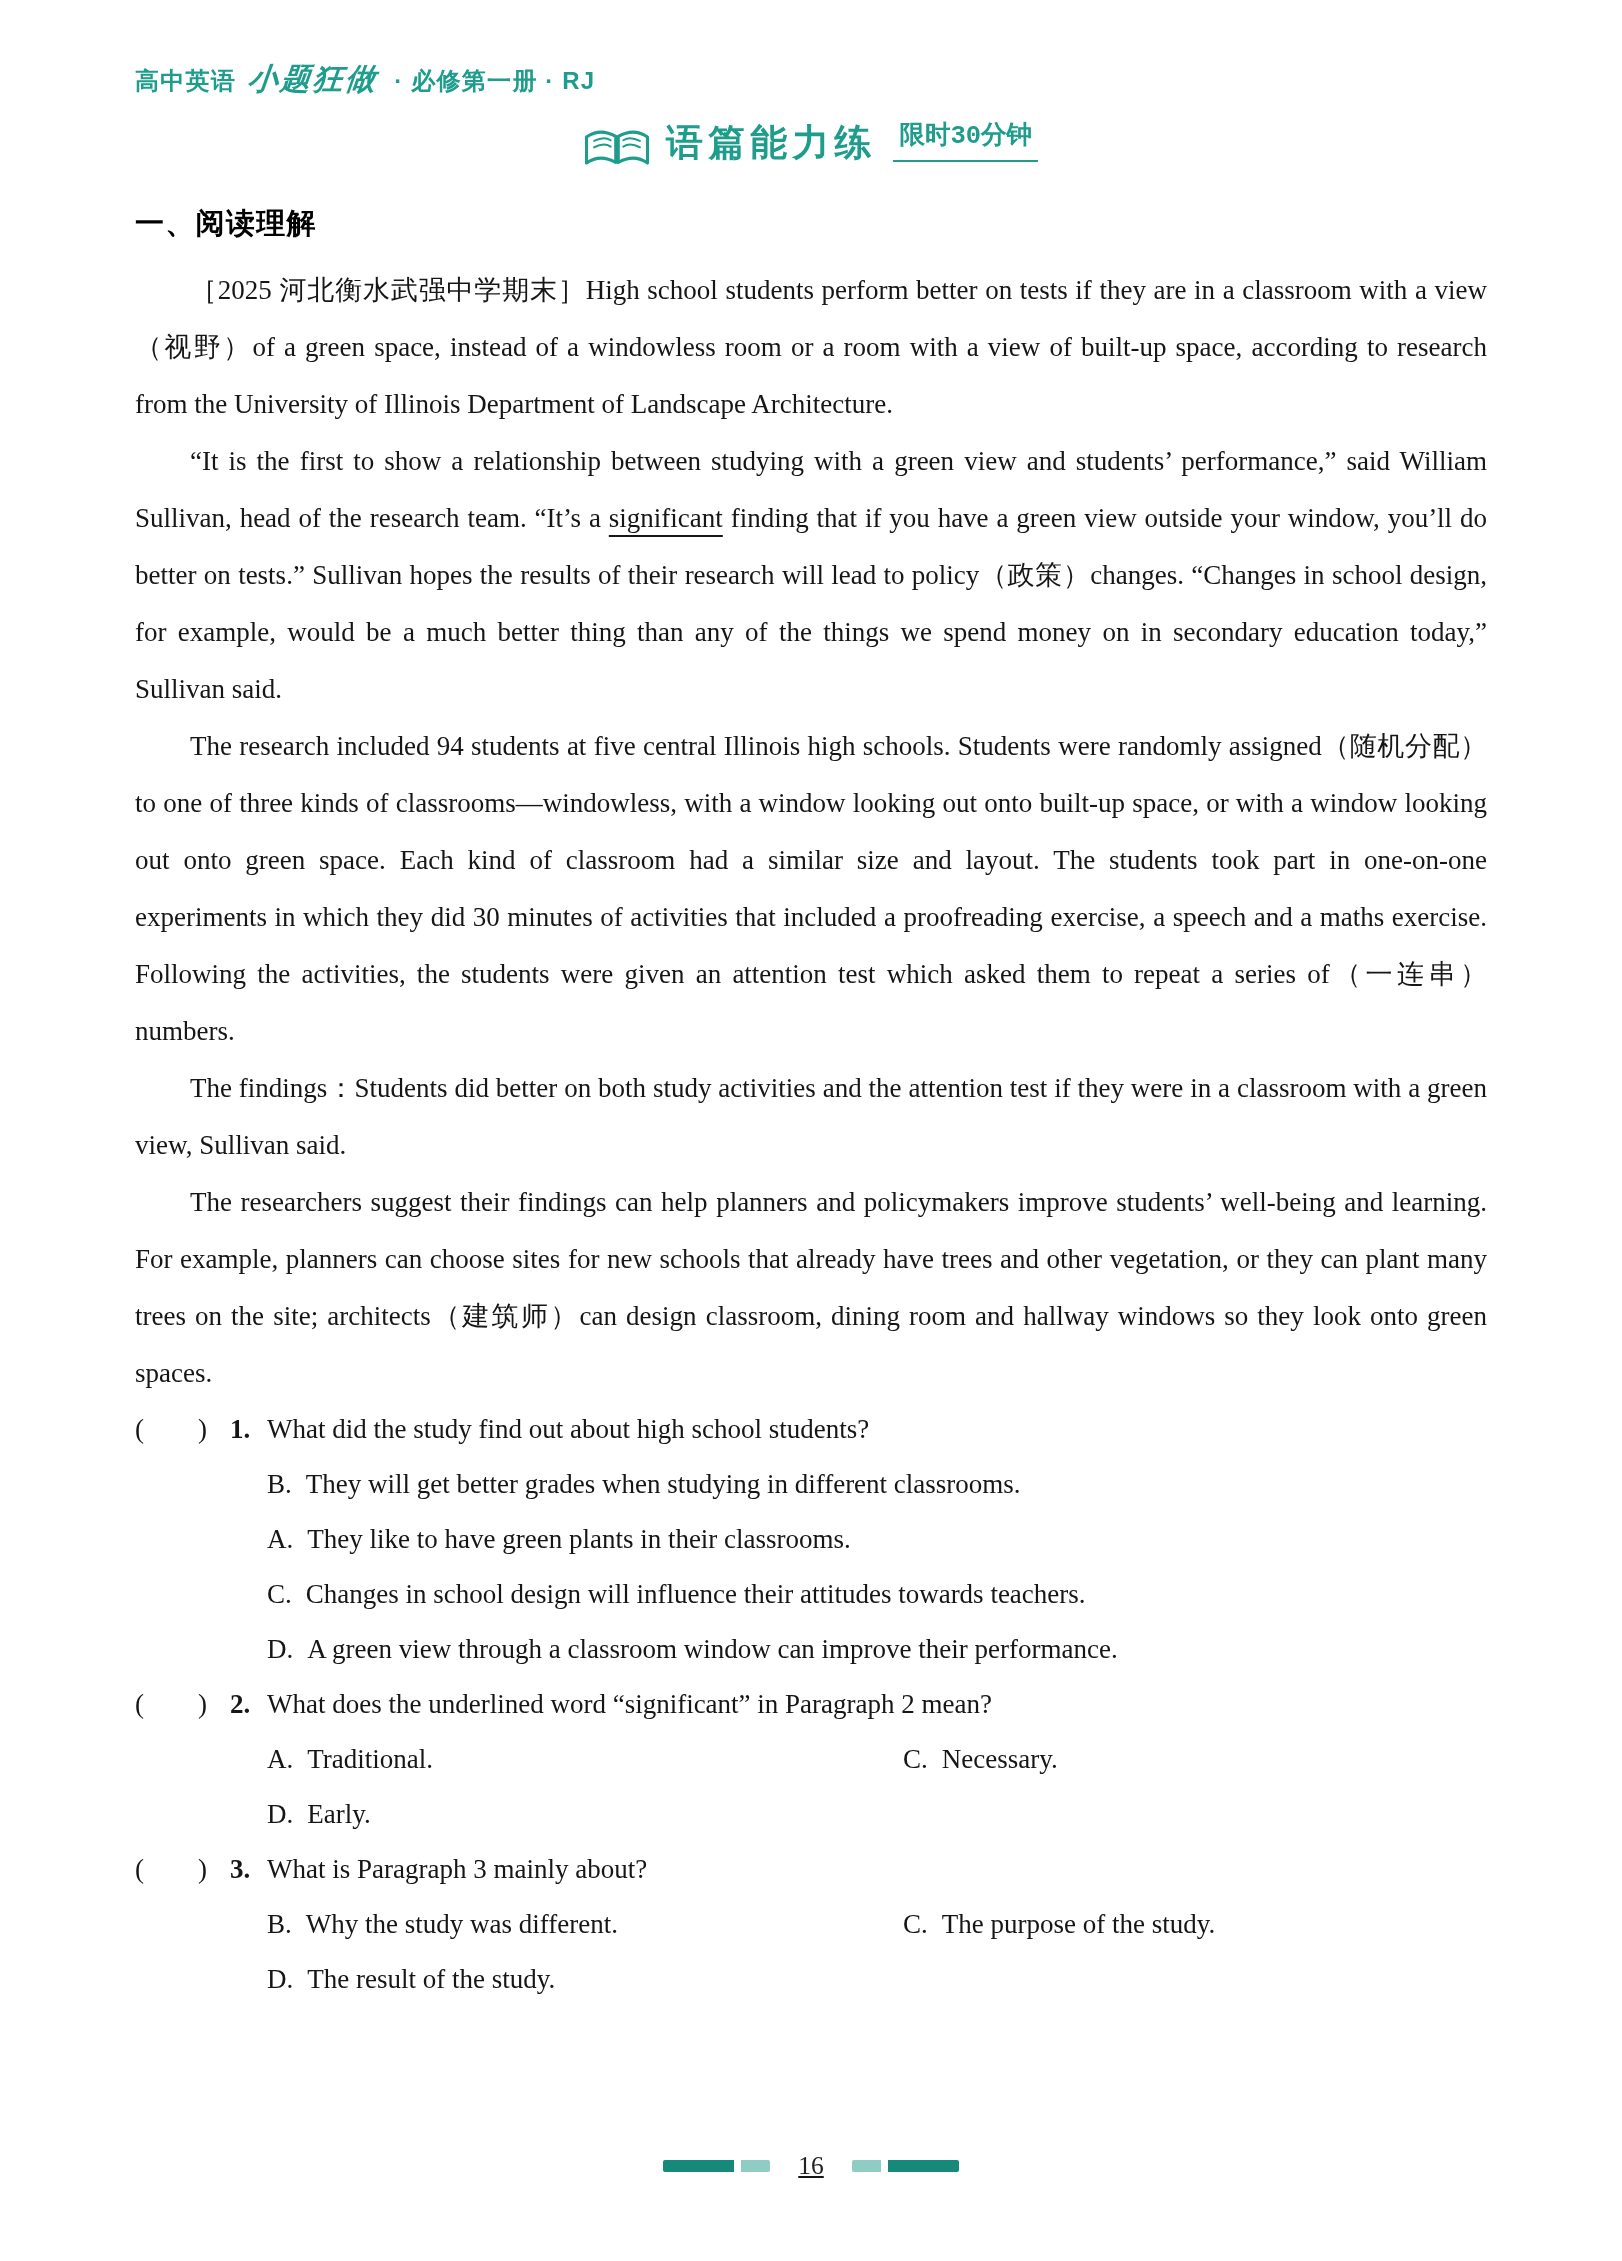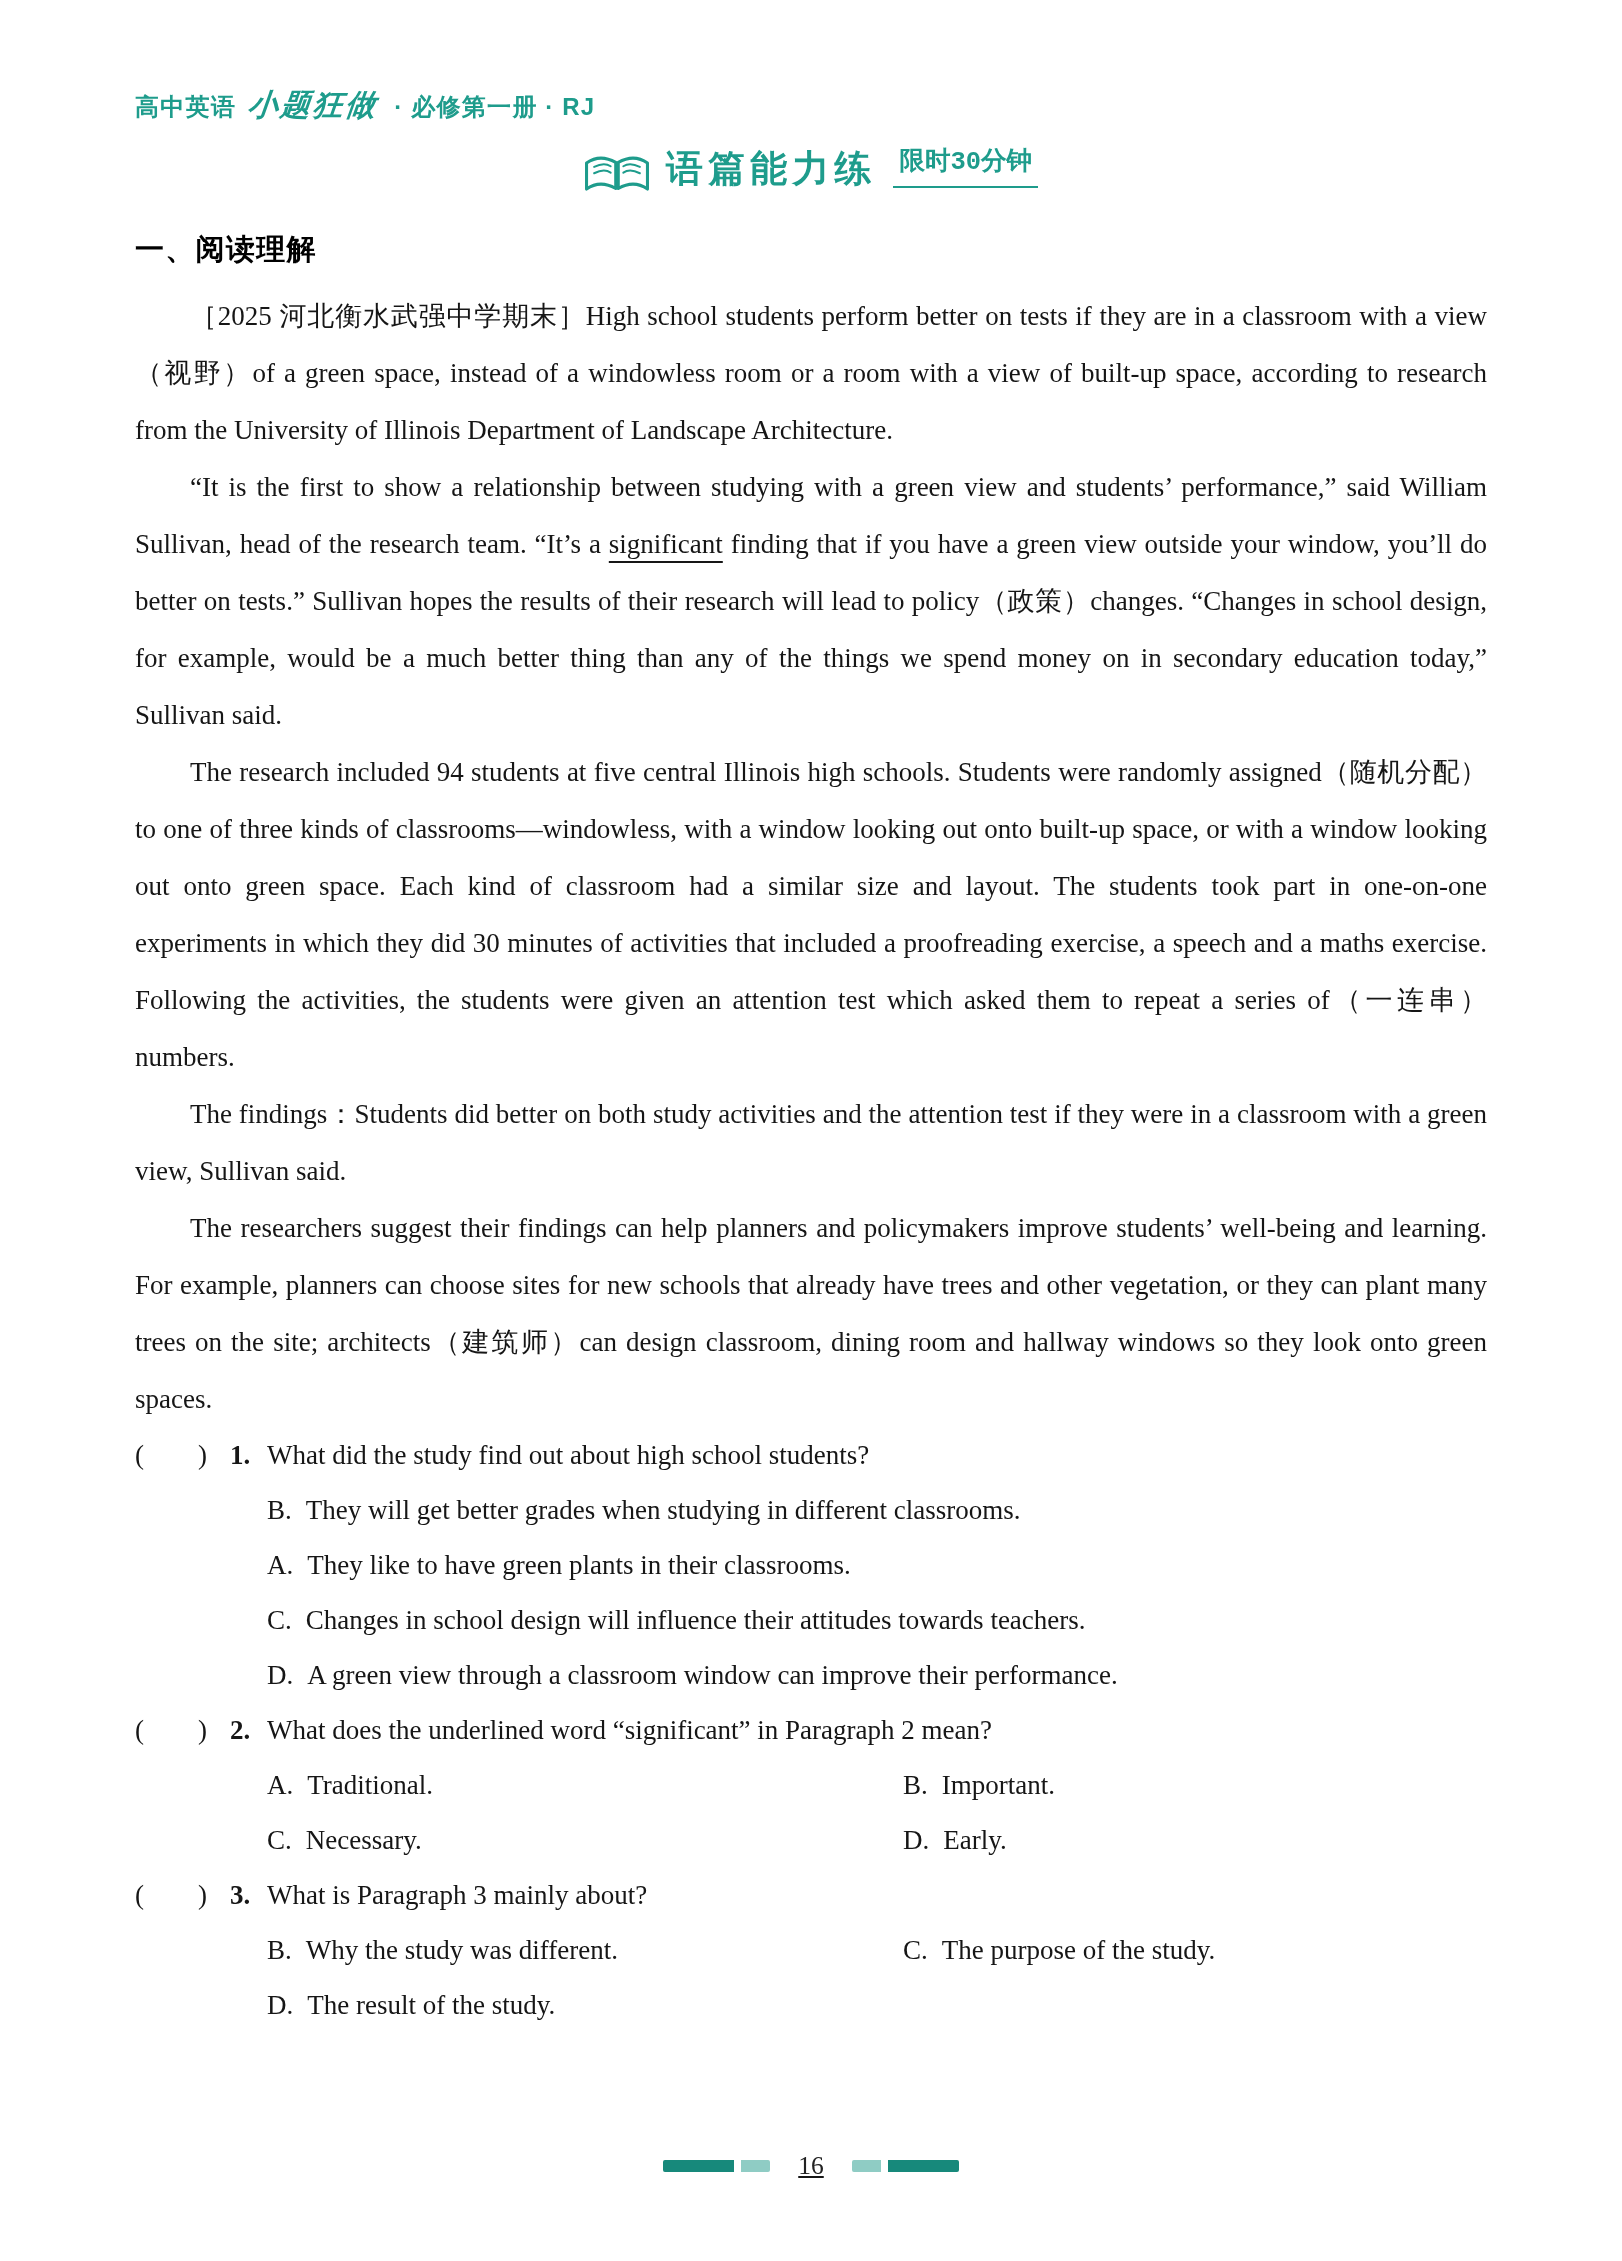--- a/index.html
+++ b/index.html
@@ -11,21 +11,21 @@
     color:#161616;
     overflow:hidden;
   }
   .page { position:absolute; inset:0; padding:59px 135px 0 135px; }
 
   
   .header-line {
     display:flex; align-items:baseline;
     color:#1E9C8C;
     font-family:"Liberation Sans","DejaVu Sans",sans-serif;
-    font-size:24px; font-weight:bold; letter-spacing:1.3px;margin-top:26px;
+    font-size:24px; font-weight:bold; letter-spacing:1.3px;
   }
   .series-logo {
     display:inline-block;
     font-size:30px; font-weight:900; font-style:italic;
     margin:0 9px 0 11.5px; letter-spacing:2.5px;
     transform:skewX(-6deg);
   }
   .header-sep { margin:0 7.6px; font-weight:bold; }
 
   
@@ -146,21 +146,20 @@
     </div>
 
     <div class="question">
       <div class="q-line">
         <span class="q-blank">(　　)</span>
         <span class="q-num">2.</span>
         <span class="q-text">What does the underlined word “significant” in Paragraph 2 mean?</span>
       </div>
       <div class="q-options two-col">
         <div class="opt"><span class="opt-label">A.</span><span>Traditional.</span></div>
-        <div class="opt"><span class="opt-label">B.</span><span>Important.</span></div>
         <div class="opt"><span class="opt-label">C.</span><span>Necessary.</span></div>
         <div class="opt"><span class="opt-label">D.</span><span>Early.</span></div>
       </div>
     </div>
 
     <div class="question">
       <div class="q-line">
         <span class="q-blank">(　　)</span>
         <span class="q-num">3.</span>
         <span class="q-text">What is Paragraph 3 mainly about?</span>

